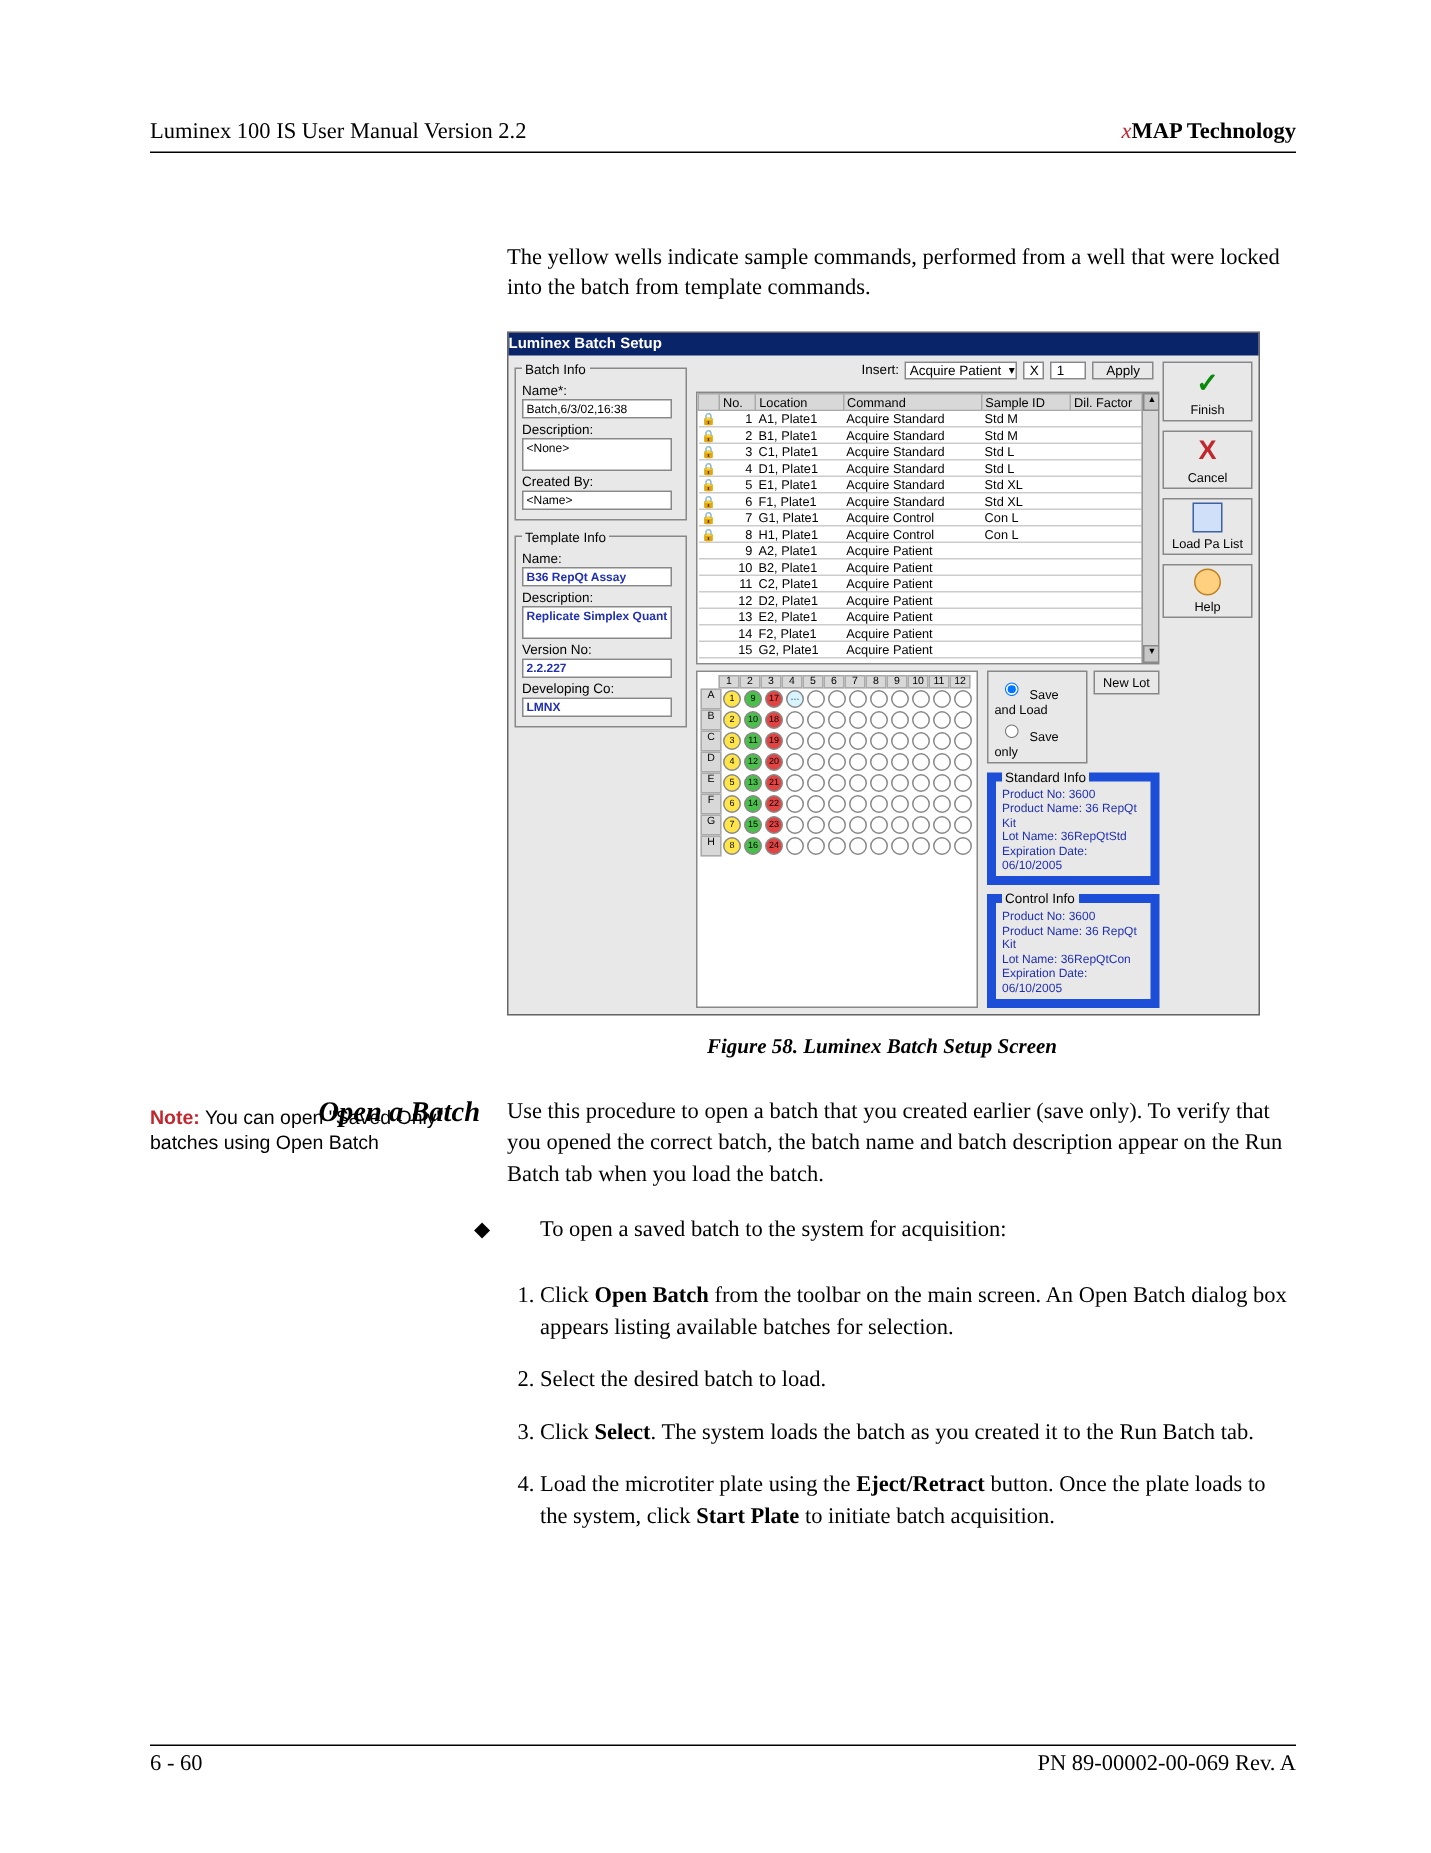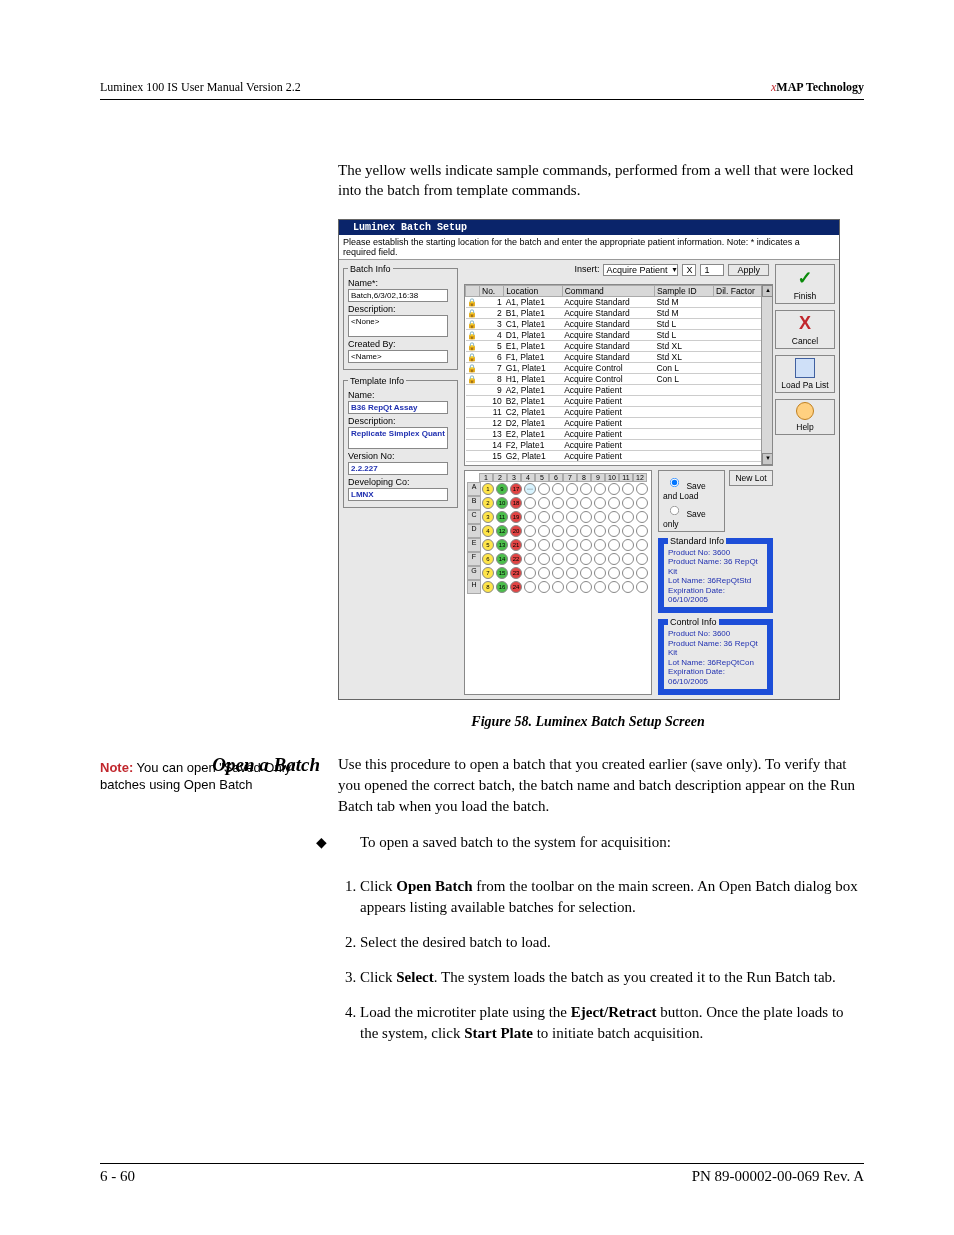--- a/index.html
+++ b/index.html
@@ -15,21 +15,21 @@
     box-sizing: border-box;
     padding: 80px 90px 50px 100px;
     position: relative;
   }
   .header-line {
     display: flex;
     justify-content: space-between;
     border-bottom: 1px solid #000;
     padding-bottom: 4px;
     margin-bottom: 60px;
-    font-size: 12px;
+    font-size: 15px;
   }
   .header-right .x { font-style: italic; color: #c1272d; }
   .header-right .bold { font-weight: bold; }
   .intro {
     margin-left: 238px;
     margin-bottom: 18px;
     line-height: 1.35;
   }
 
   
@@ -39,23 +39,22 @@
     border: 1px solid #666;
     font-family: "Tahoma","MS Sans Serif",Arial,sans-serif;
     font-size: 9px;
     background: #e8e8e8;
     color: #000;
   }
   .titlebar {
     background: #0a246a;
     color: #fff;
     font-weight: bold;
-    padding: 2px 14px;
+    padding: 2px 0;
     font-size: 10px;
-    font-family: Liberation Mono, monospace;
   }
   .note-row {
     background: #fff;
     padding: 2px 4px;
     font-size: 9px;
     border-bottom: 1px solid #999;
   }
   .body-grid {
     display: flex;
   }
@@ -171,21 +170,20 @@
     <span>Luminex 100 IS User Manual Version 2.2</span>
     <span class="header-right">
       <span class="x">x</span><span class="bold">MAP Technology</span>
     </span>
   </div>
 
   <p class="intro">The yellow wells indicate sample commands, performed from a well that were locked into the batch from template commands.</p>
 
   <div class="screenshot">
     <div class="titlebar">Luminex Batch Setup</div>
-    <div class="note-row">Please establish the starting location for the batch and enter the appropriate patient information. Note: * indicates a required field.</div>
 
     <div class="body-grid">
 
       <div class="left-col">
         <fieldset>
           <legend>Batch Info</legend>
           <div class="lbl">Name*:</div>
           <div class="inp">Batch,6/3/02,16:38</div>
           <div class="lbl">Description:</div>
           <div class="inp ta">&lt;None&gt;</div>

